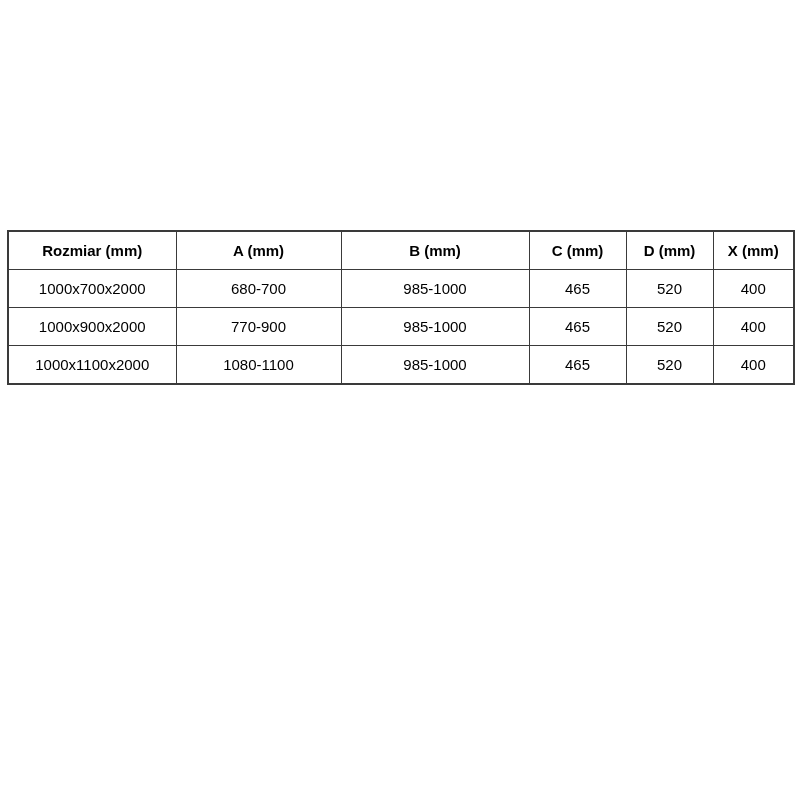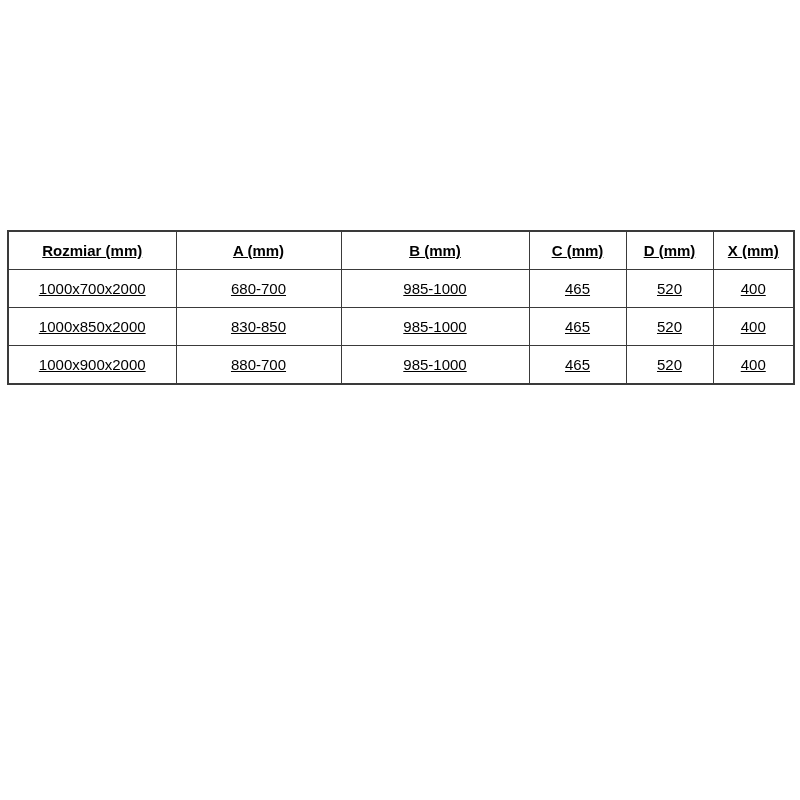--- a/index.html
+++ b/index.html
@@ -30,21 +30,20 @@
   table.spec-table td {
     border: 1px solid #3a3a3a;
     height: 37px;
     padding: 0 4px;
     text-align: center;
     vertical-align: middle;
     font-size: 15px;
     color: #000000;
     overflow: hidden;
     white-space: nowrap;
-    text-decoration: underline;
   }
   table.spec-table th {
     font-weight: bold;
   }
   col.c0 { width: 168px; }
   col.c1 { width: 165px; }
   col.c2 { width: 188px; }
   col.c3 { width: 97px; }
   col.c4 { width: 87px; }
   col.c5 { width: 81px; }
@@ -75,30 +74,30 @@
     <tbody>
         <tr>
           <td>1000x700x2000</td>
           <td>680-700</td>
           <td>985-1000</td>
           <td>465</td>
           <td>520</td>
           <td>400</td>
         </tr>
         <tr>
-          <td>1000x850x2000</td>
-          <td>830-850</td>
+          <td>1000x900x2000</td>
+          <td>770-900</td>
           <td>985-1000</td>
           <td>465</td>
           <td>520</td>
           <td>400</td>
         </tr>
         <tr>
-          <td>1000x900x2000</td>
-          <td>880-700</td>
+          <td>1000x1100x2000</td>
+          <td>1080-1100</td>
           <td>985-1000</td>
           <td>465</td>
           <td>520</td>
           <td>400</td>
         </tr>
       </tbody>
   </table>
 </div>
 
 </body></html>

